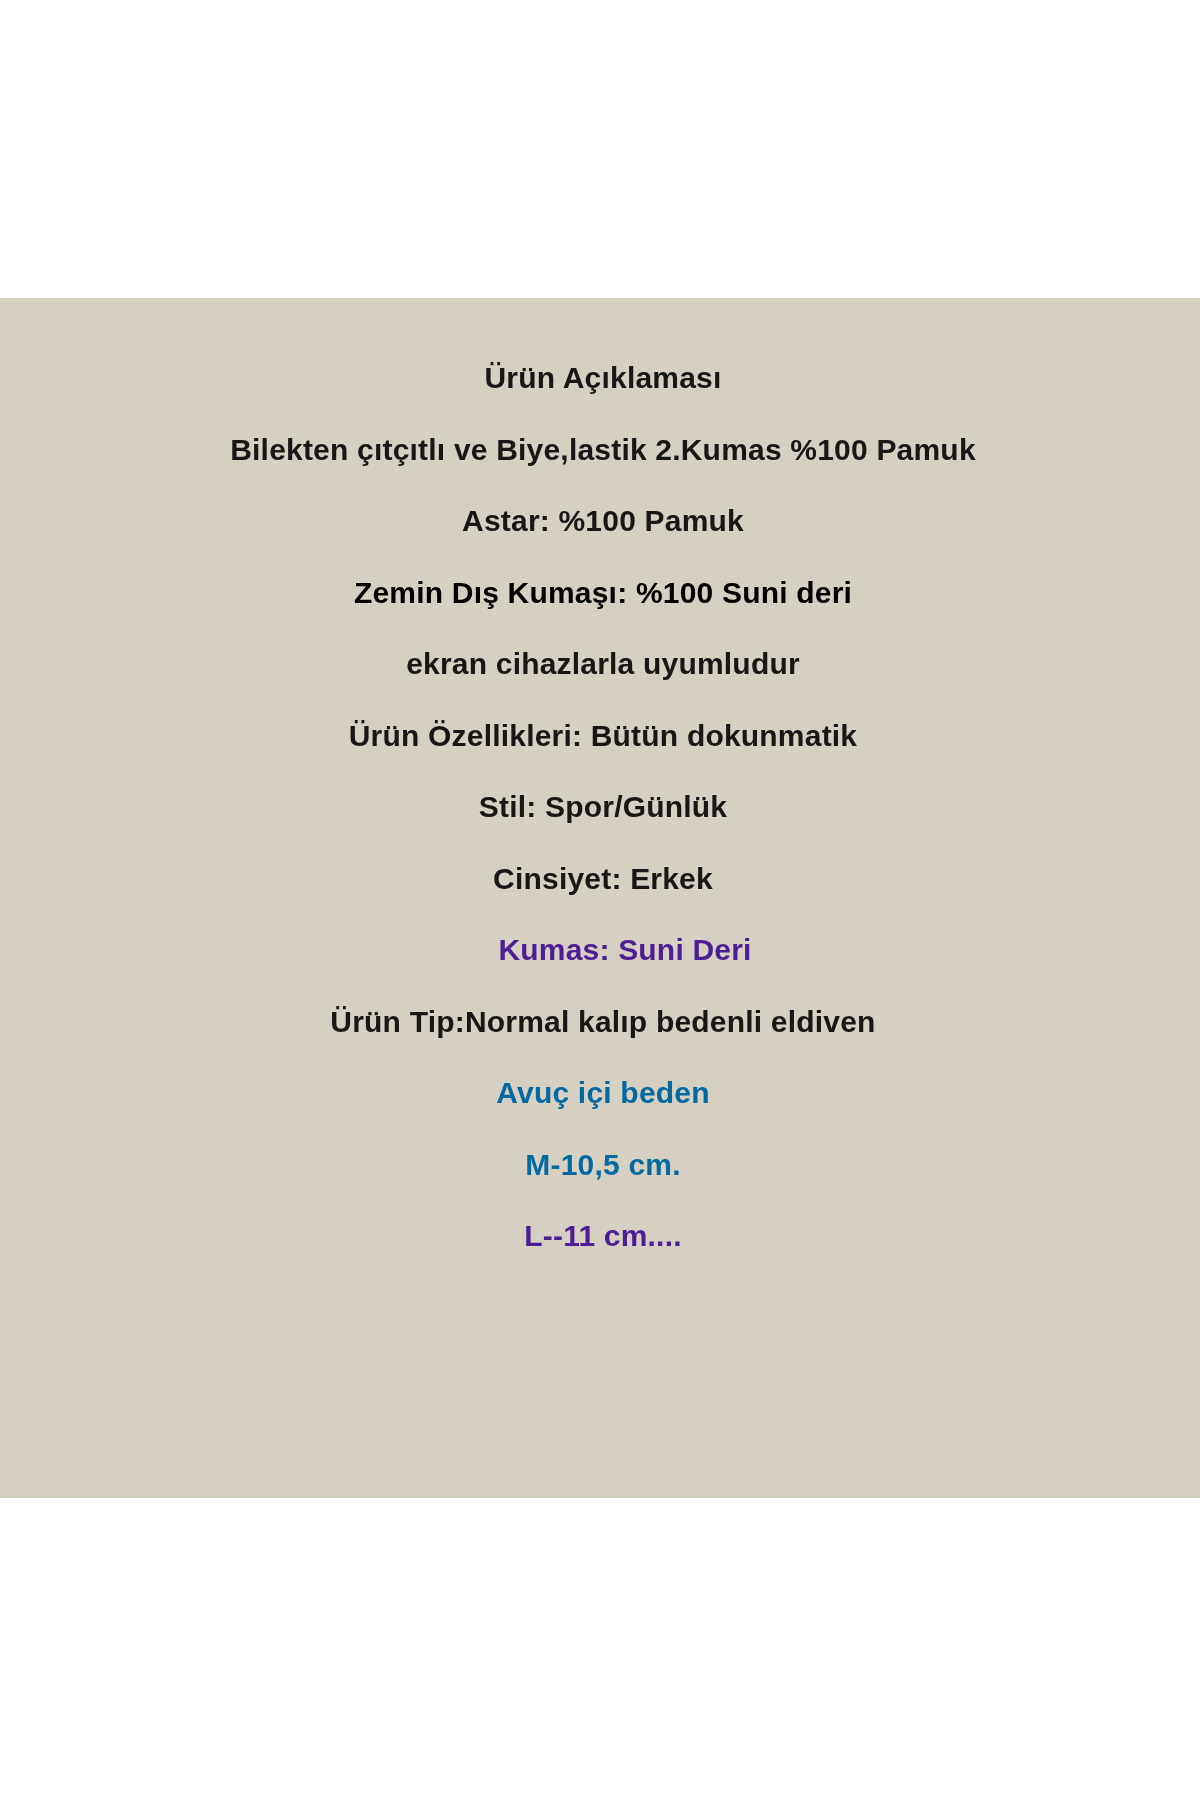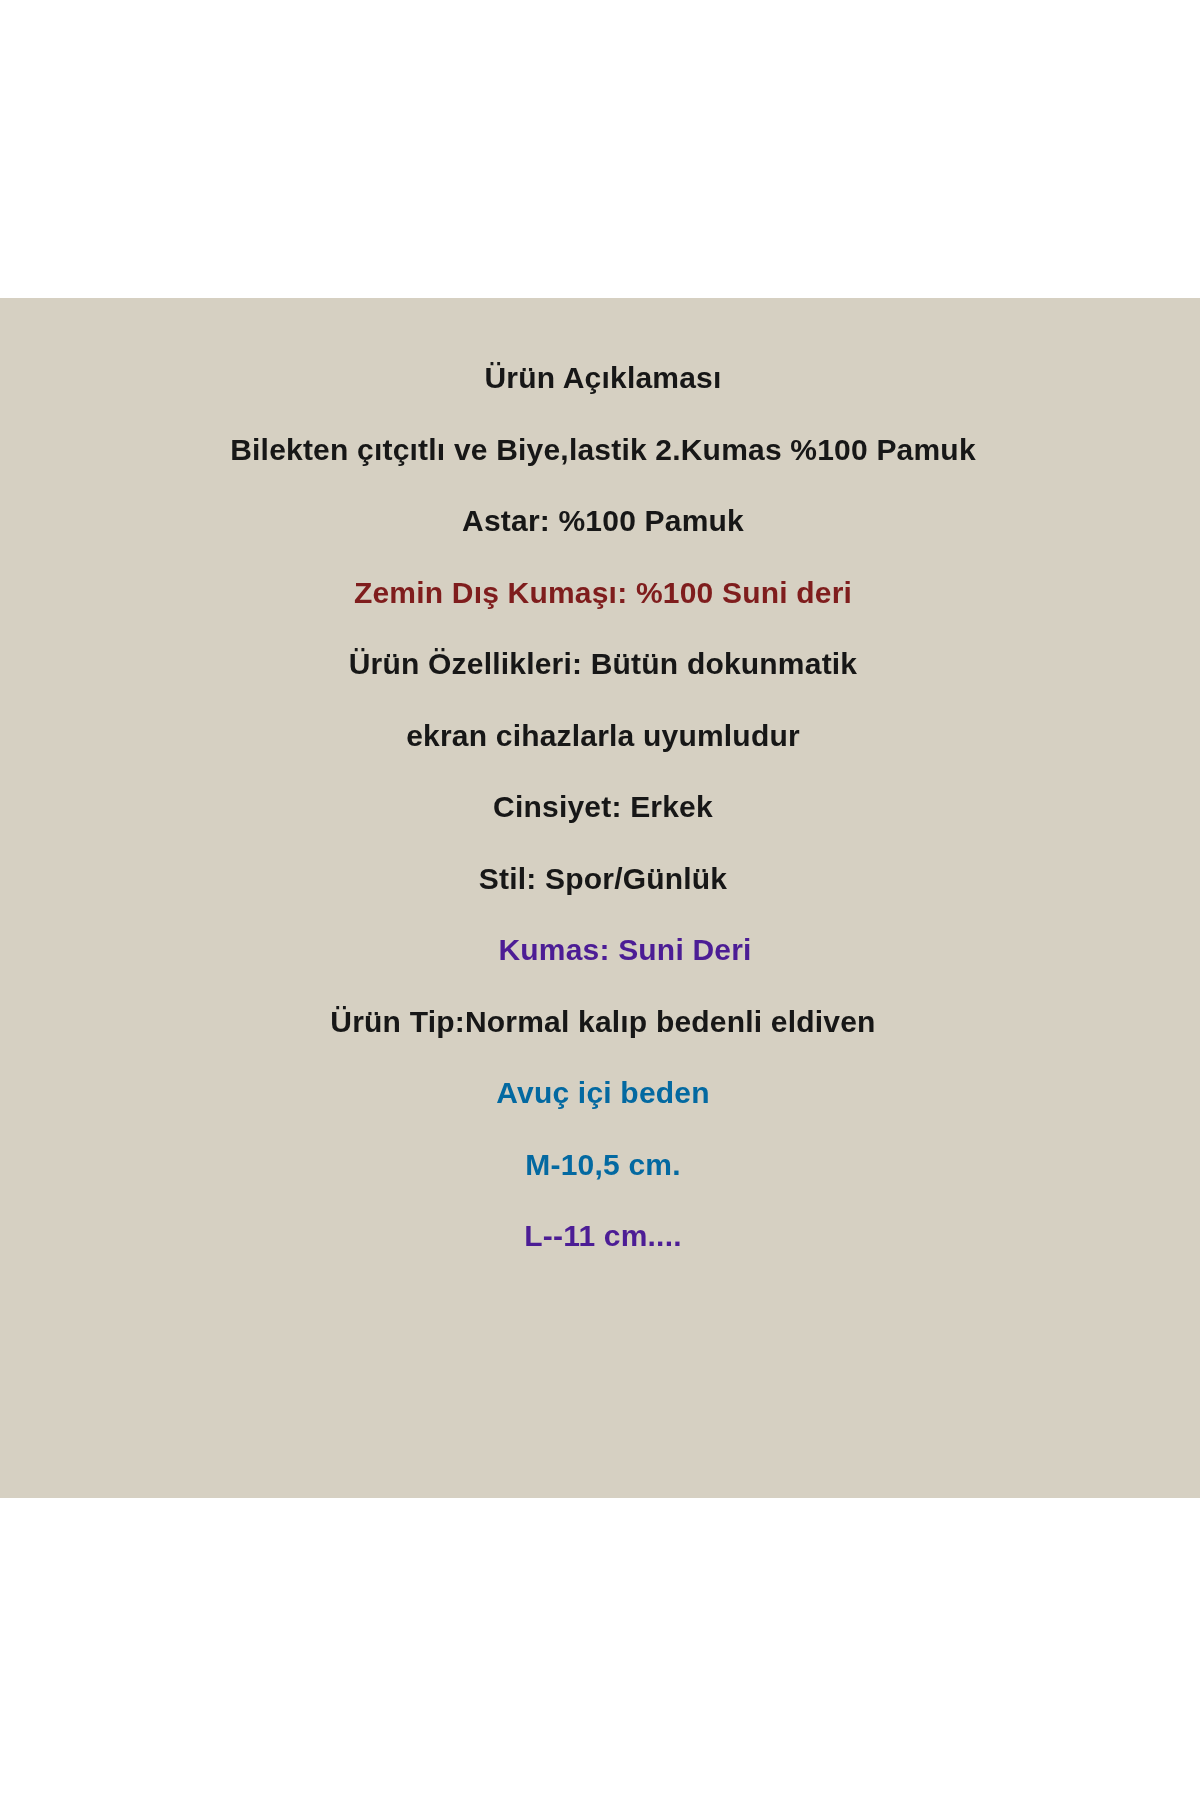--- a/index.html
+++ b/index.html
@@ -40,24 +40,24 @@
   }
 </style>
 </head>
 <body style="background: rgb(255, 255, 255);">
 
 <section class="description-panel" style="background: rgb(214, 208, 194); padding-left: 20px;">
   <div class="text-column">
     <span class="desc-line" style="color: rgb(23, 23, 23);">Ürün Açıklaması</span>
     <span class="desc-line" style="color: rgb(23, 23, 23);">Bilekten çıtçıtlı ve Biye,lastik 2.Kumas %100 Pamuk</span>
     <span class="desc-line" style="color: rgb(23, 23, 23);">Astar: %100 Pamuk</span>
-    <span class="desc-line" style="color: #7f1d1d;">Zemin Dış Kumaşı: %100 Suni deri</span>
+    <span class="desc-line" style="color: #000000;">Zemin Dış Kumaşı: %100 Suni deri</span>
+    <span class="desc-line" style="color: rgb(23, 23, 23);">ekran cihazlarla uyumludur</span>
     <span class="desc-line" style="color: rgb(23, 23, 23);">Ürün Özellikleri: Bütün dokunmatik</span>
-    <span class="desc-line" style="color: rgb(23, 23, 23);">ekran cihazlarla uyumludur</span>
+    <span class="desc-line" style="color: rgb(23, 23, 23);">Stil: Spor/Günlük</span>
     <span class="desc-line" style="color: rgb(23, 23, 23);">Cinsiyet: Erkek</span>
-    <span class="desc-line" style="color: rgb(23, 23, 23);">Stil: Spor/Günlük</span>
     <span class="desc-line" style="color: #4c1d95; margin-left: 44px;">Kumas: Suni Deri</span>
     <span class="desc-line" style="color: rgb(23, 23, 23);">Ürün Tip:Normal kalıp bedenli eldiven</span>
     <span class="desc-line" style="color: #0369a1;">Avuç içi beden</span>
     <span class="desc-line" style="color: #0369a1;">M-10,5 cm.</span>
     <span class="desc-line" style="color: #4c1d95;">L--11 cm....</span>
   </div>
 </section>
 
 </body></html>

